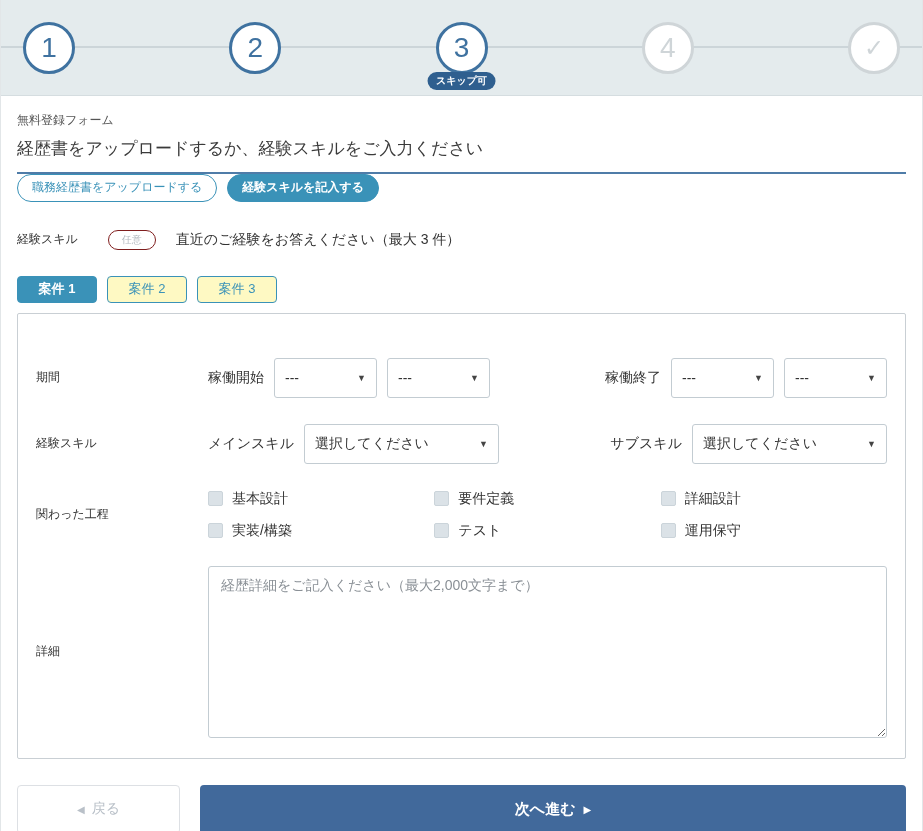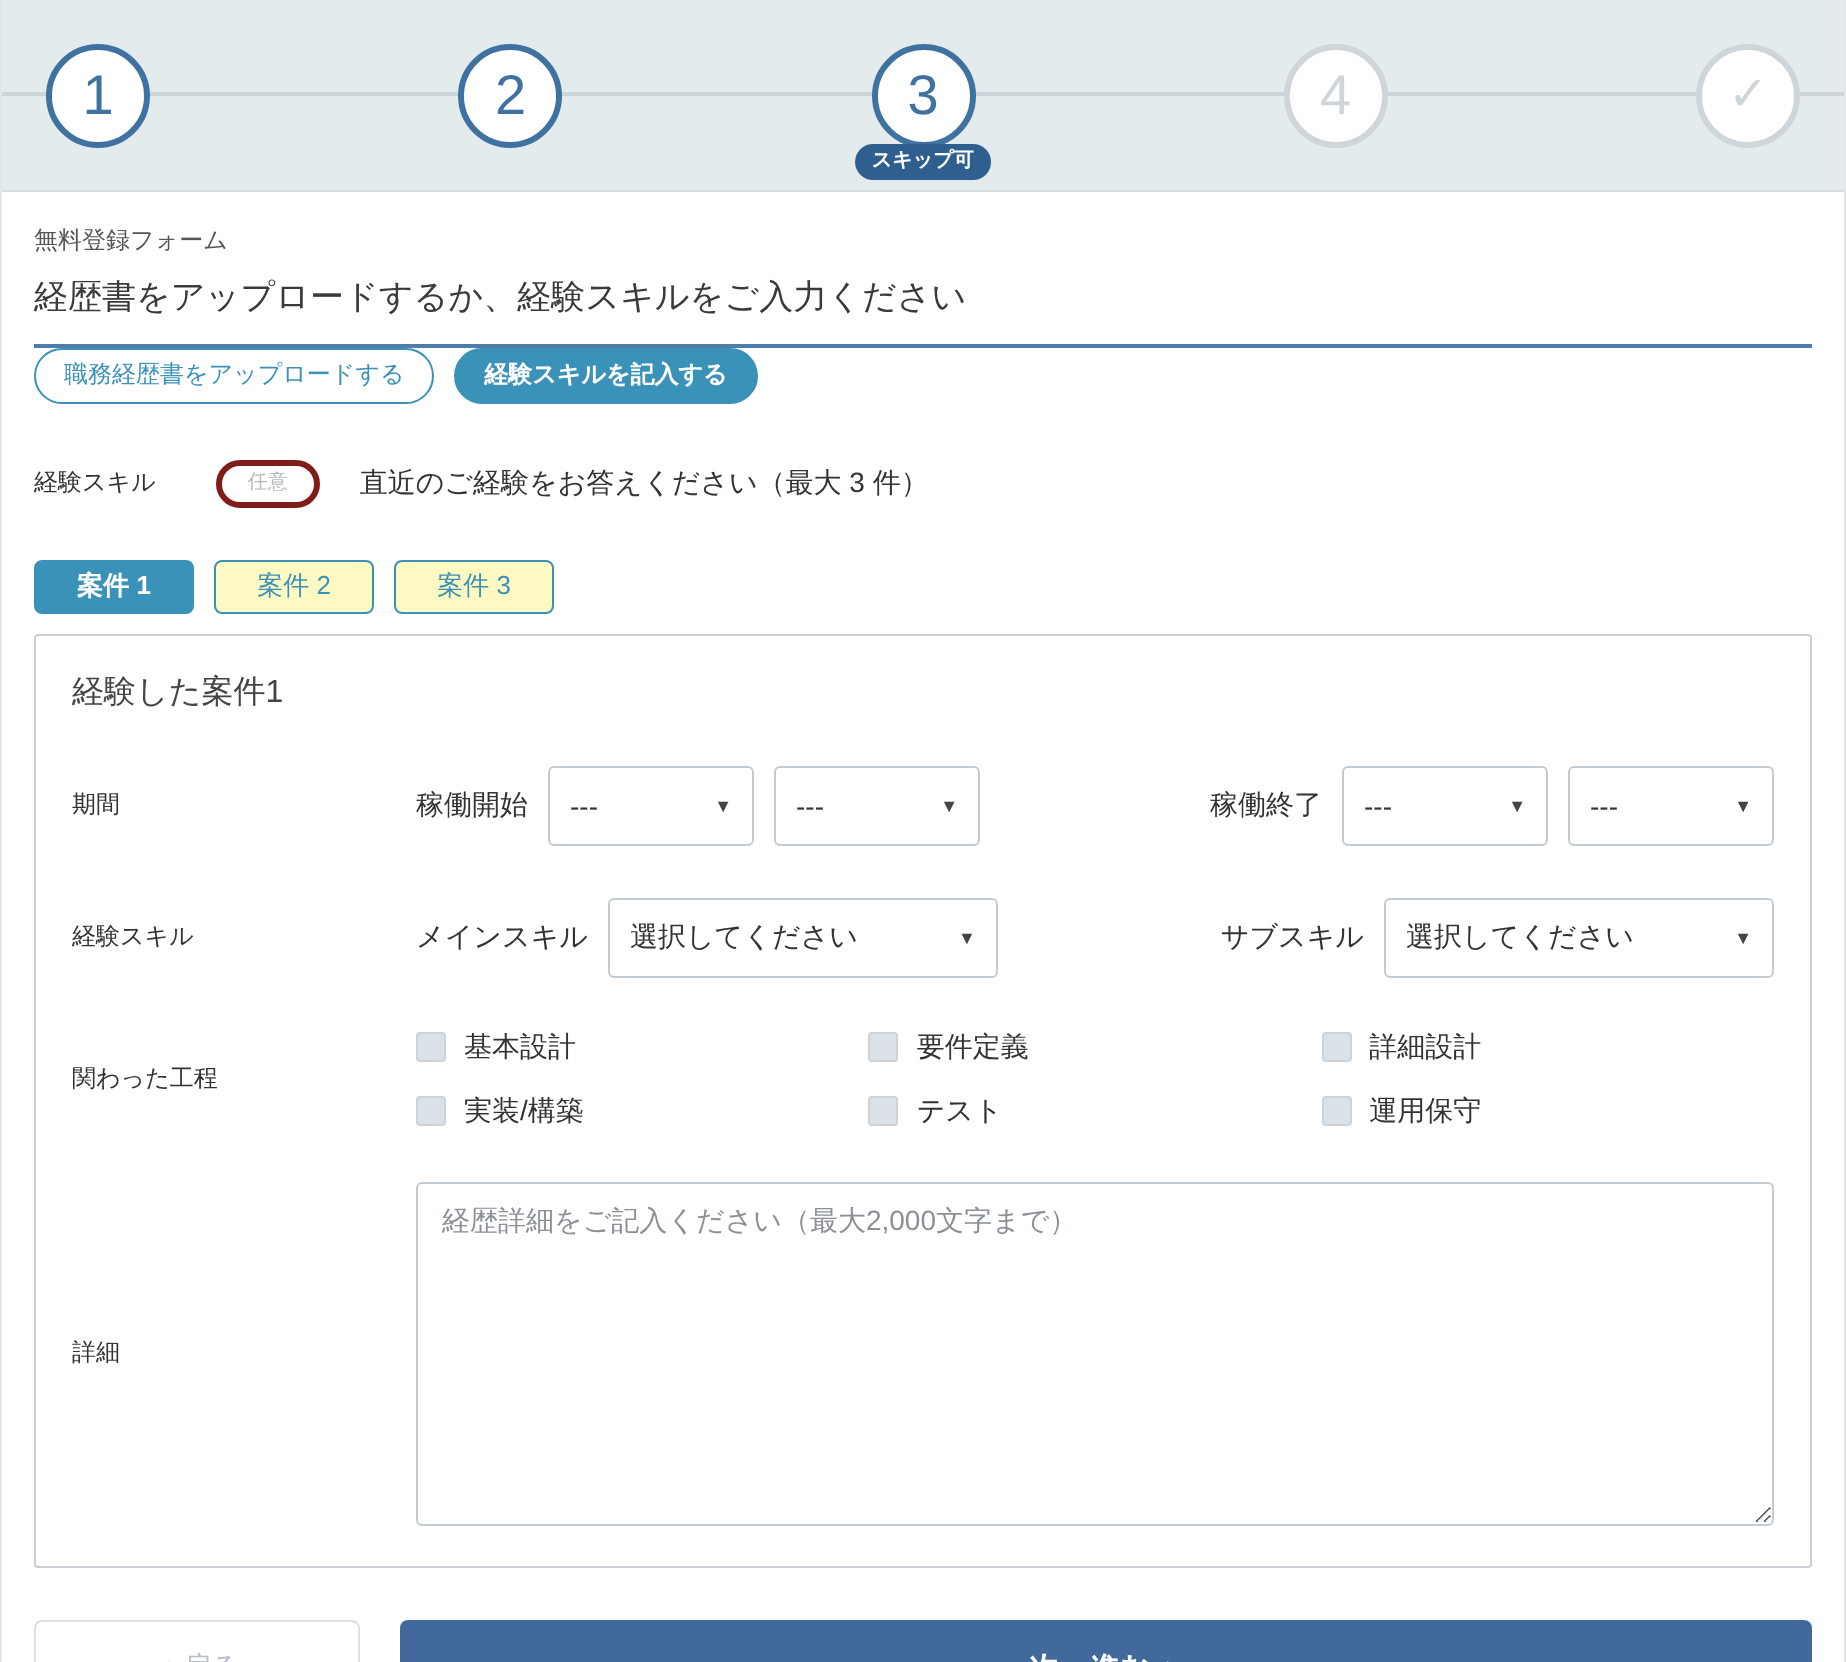--- a/index.html
+++ b/index.html
@@ -52,21 +52,21 @@
     border-radius:14px; font-size:12px; padding:5px 14px; line-height:1.3;
     border:1px solid var(--accent-teal,#3a92b8); color:var(--accent-teal,#3a92b8);
     background:#fff; cursor:pointer;
   }
   .mode-pill.active { background:var(--accent-teal,#3a92b8); color:#fff; font-weight:bold; }
 
   .skill-row { margin-top:28px; display:flex; align-items:center; }
   .skill-label { font-size:12px; color:#333; }
   .optional-pill {
     margin-left:30px; margin-right:20px;
-    border:3px solid #7f1d1d; color:#b4bac0; background:#fff;
+    border:1px solid #7f1d1d; color:#b4bac0; background:#fff;
     font-size:10px; padding:4px 13px; border-radius:13px; line-height:1;
   }
   .skill-hint { font-size:14px; color:#333; }
 
   .tabs-row { margin-top:26px; display:flex; gap:10px; }
   .tab {
     width:80px; height:27px; border-radius:4px;
     border:1px solid var(--accent-teal,#3a92b8); color:var(--accent-teal,#3a92b8);
     background:#fef9c3; font-size:13px; cursor:pointer;
     display:flex; align-items:center; justify-content:center;
@@ -170,21 +170,20 @@
       <span class="skill-hint">直近のご経験をお答えください（最大 3 件）</span>
     </div>
 
     <div class="tabs-row">
       <button class="tab active">案件 1</button>
       <button class="tab">案件 2</button>
       <button class="tab">案件 3</button>
     </div>
 
     <div class="panel">
-      <h2 class="panel-title">経験した案件1</h2>
 
       <div class="frow">
         <div class="frow-label">期間</div>
         <div class="frow-content">
           <div class="group">
             <span class="inline-label">稼働開始</span>
             <div class="select date">
               <span>---</span>
               <span class="caret">▼</span>
             </div>

